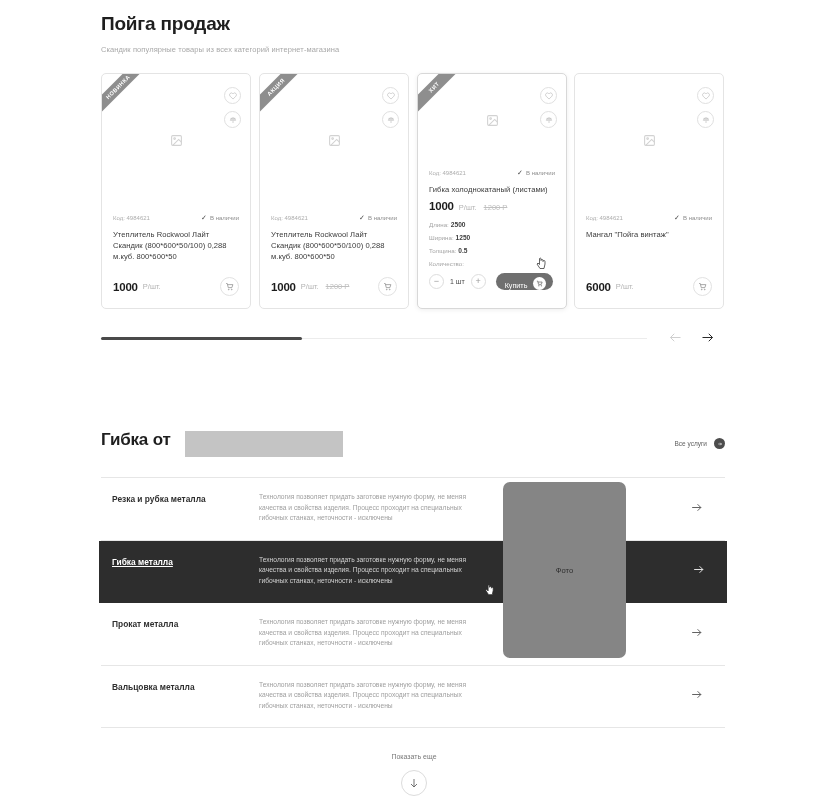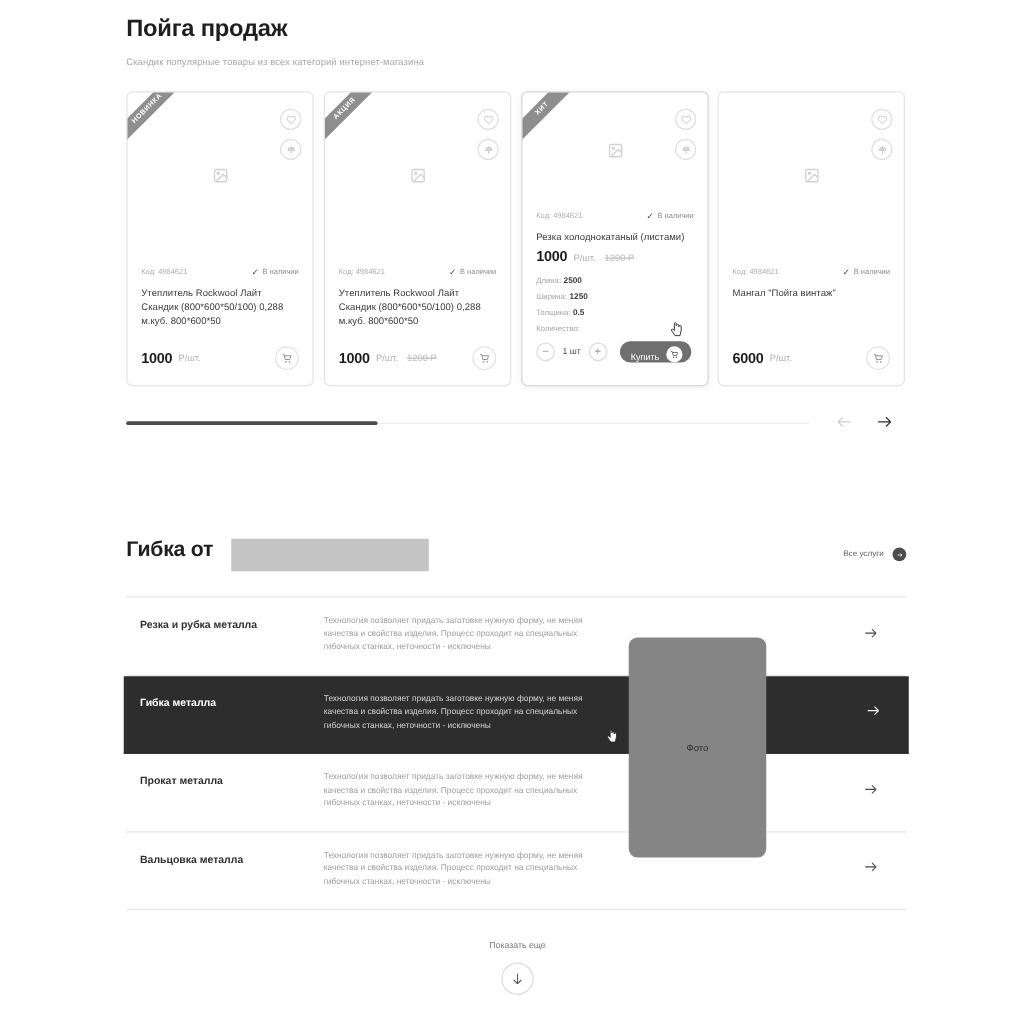--- a/index.html
+++ b/index.html
@@ -152,26 +152,26 @@
   }
   .svc-desc {
     flex: 1; font-size: 6.7px; line-height: 10.5px; color: #9e9e9e;
     max-width: 210px;
   }
   .svc-arrow { position: absolute; right: 22px; top: 50%; transform: translateY(-50%); color: #4a4a4a; }
   .svc-row.active {
     background: #2d2d2d; border-bottom-color: #2d2d2d; border-top-color: #2d2d2d;
     margin: 0 -2px; padding-left: 13px;
   }
-  .svc-row.active .svc-name { color: #ffffff; }
+  .svc-row.active .svc-name { color: #ffffff; text-decoration: underline; }
   .svc-row.active .svc-desc { color: #d2d2d2; }
   .svc-row.active .svc-arrow { color: #ffffff; }
 
   .photo-panel {
-    position: absolute; left: 503px; top: 510px; width: 110px; height: 176px;
+    position: absolute; left: 503px; top: 482px; width: 123px; height: 176px;
     background: #858585; border-radius: 7px;
     display: flex; align-items: center; justify-content: center;
     font-size: 7.6px; color: #2e2e2e; z-index: 5;
   }
 
   
   .more-wrap { position: absolute; left: 0; right: 0; top: 753px; text-align: center; }
   .more-label { font-size: 7px; color: #787878; }
   .more-btn {
     margin: 10px auto 0; width: 26px; height: 26px; border-radius: 50%;
@@ -302,21 +302,21 @@
           </svg>
       </div>
       <div class="card-body">
         <div class="meta-row">
           <span>Код: 4984621</span>
           <span class="instock">
             <span class="chk">✓</span>
             <span>В наличии</span>
           </span>
         </div>
-        <div class="card-name">Резка холоднокатаный (листами)</div>
+        <div class="card-name">Гибка холоднокатаный (листами)</div>
 
         <div class="c3-price">
           <span class="price">1000</span>
           <span class="unit">Р/шт.</span>
           <span class="old-price">1200 Р</span>
         </div>
 
         <div class="spec">
           <span>Длина:</span><b>2500</b>
         </div>

